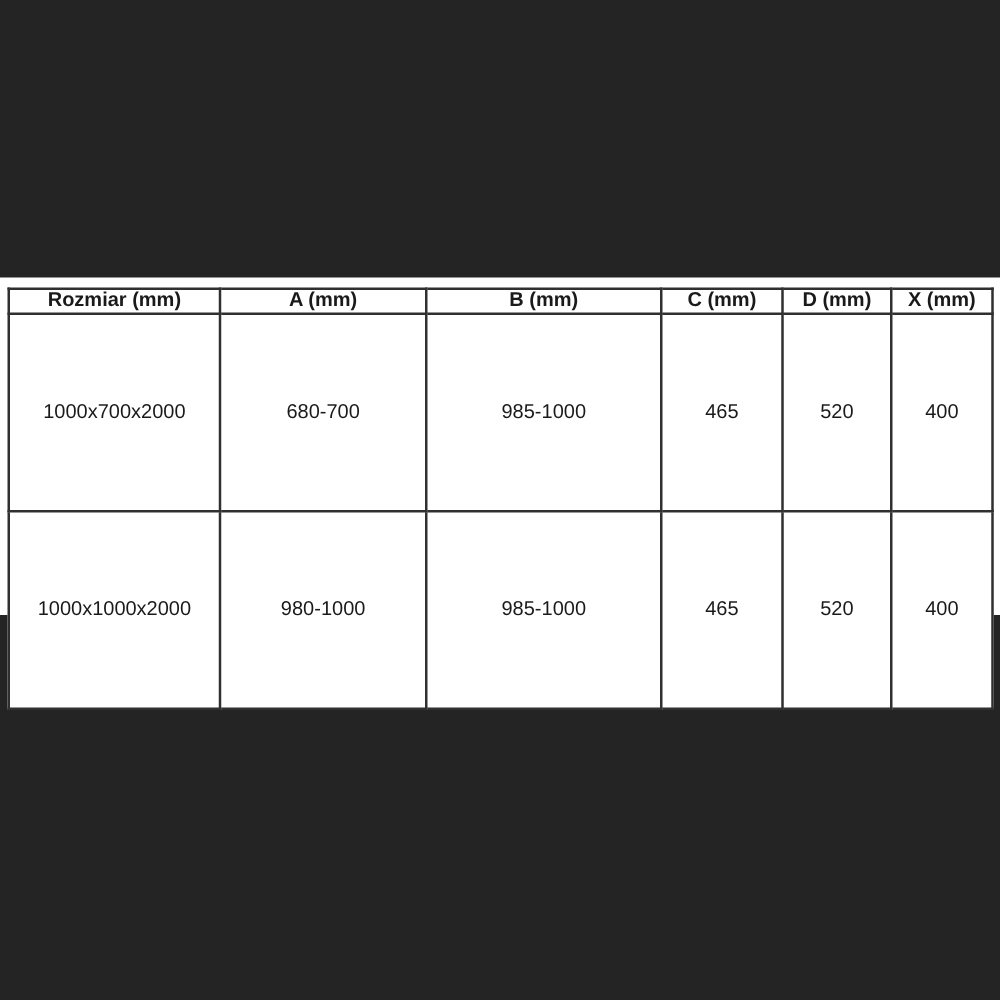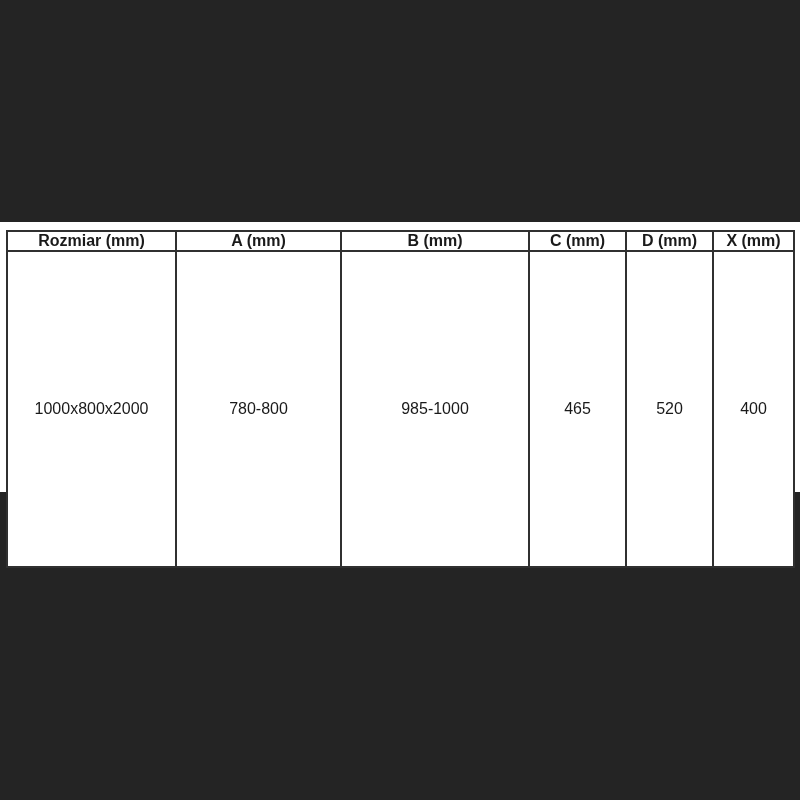--- a/index.html
+++ b/index.html
@@ -71,22 +71,30 @@
         <th>Rozmiar (mm)</th>
         <th>A (mm)</th>
         <th>B (mm)</th>
         <th>C (mm)</th>
         <th>D (mm)</th>
         <th>X (mm)</th>
       </tr>
     </thead>
     <tbody>
       <tr>
-        <td>1000x800x2000</td>
-        <td>780-800</td>
+        <td>1000x700x2000</td>
+        <td>680-700</td>
+        <td>985-1000</td>
+        <td>465</td>
+        <td>520</td>
+        <td>400</td>
+      </tr>
+      <tr>
+        <td>1000x1000x2000</td>
+        <td>980-1000</td>
         <td>985-1000</td>
         <td>465</td>
         <td>520</td>
         <td>400</td>
       </tr>
     </tbody>
   </table>
 </div>
 
 </body></html>

